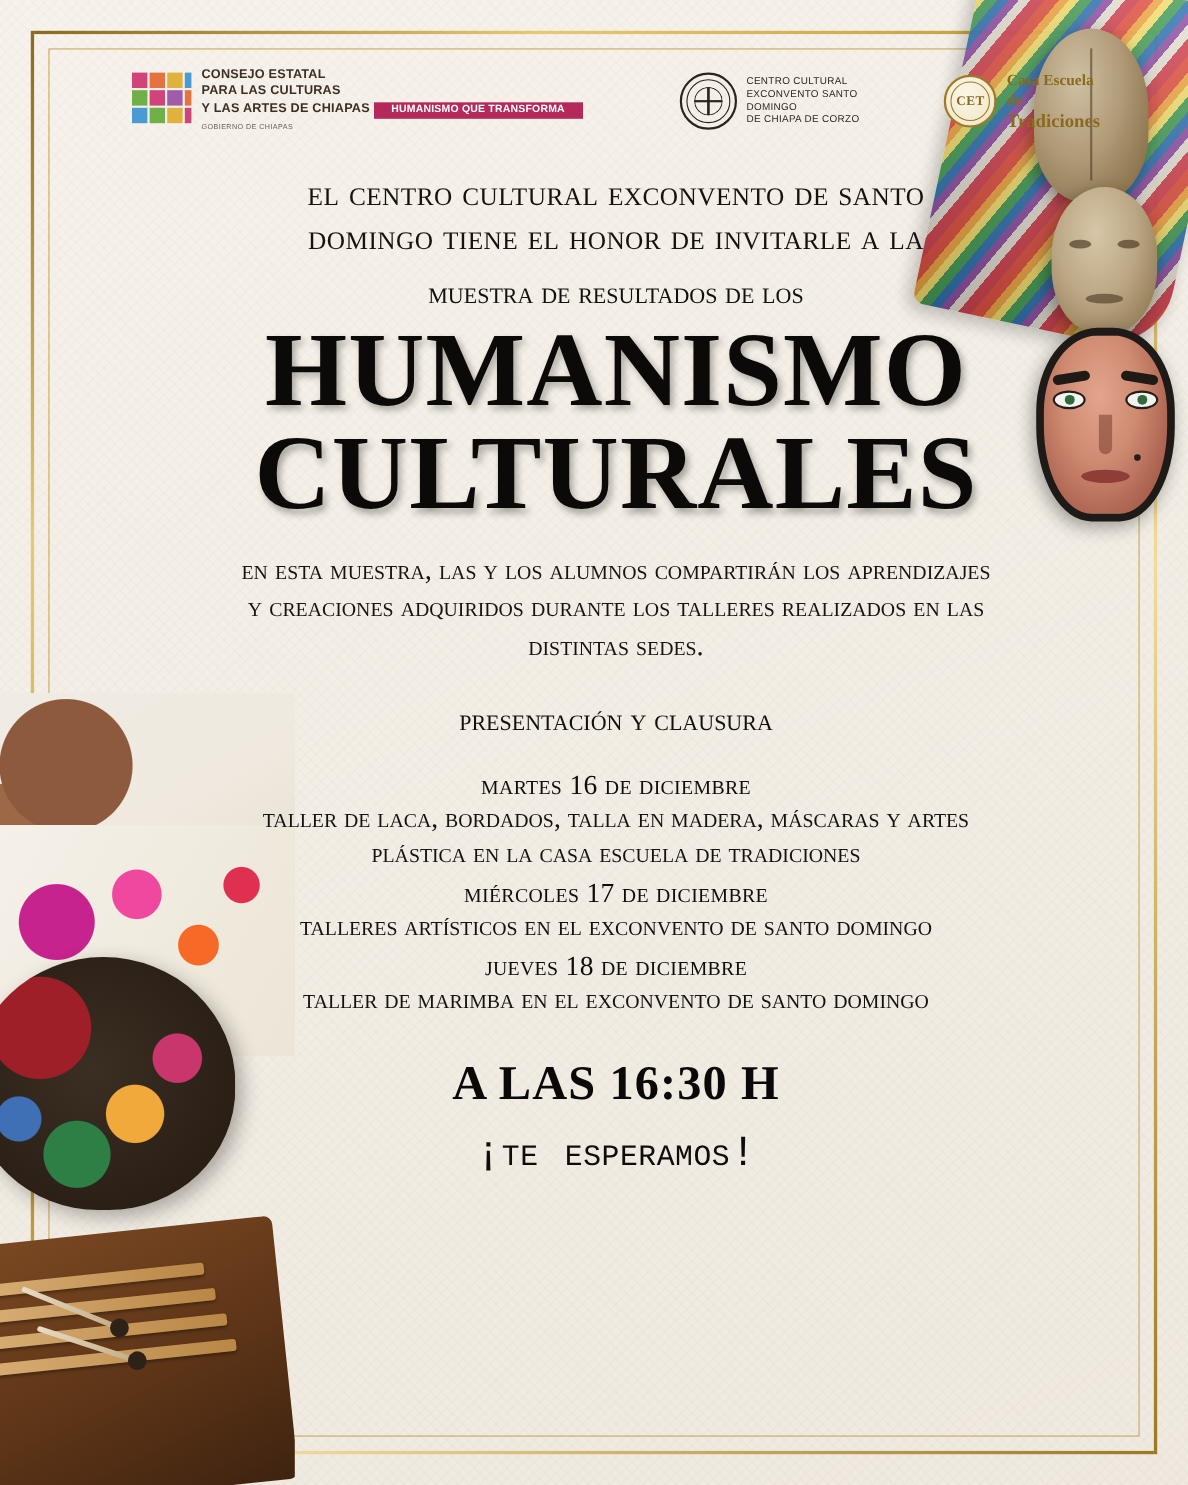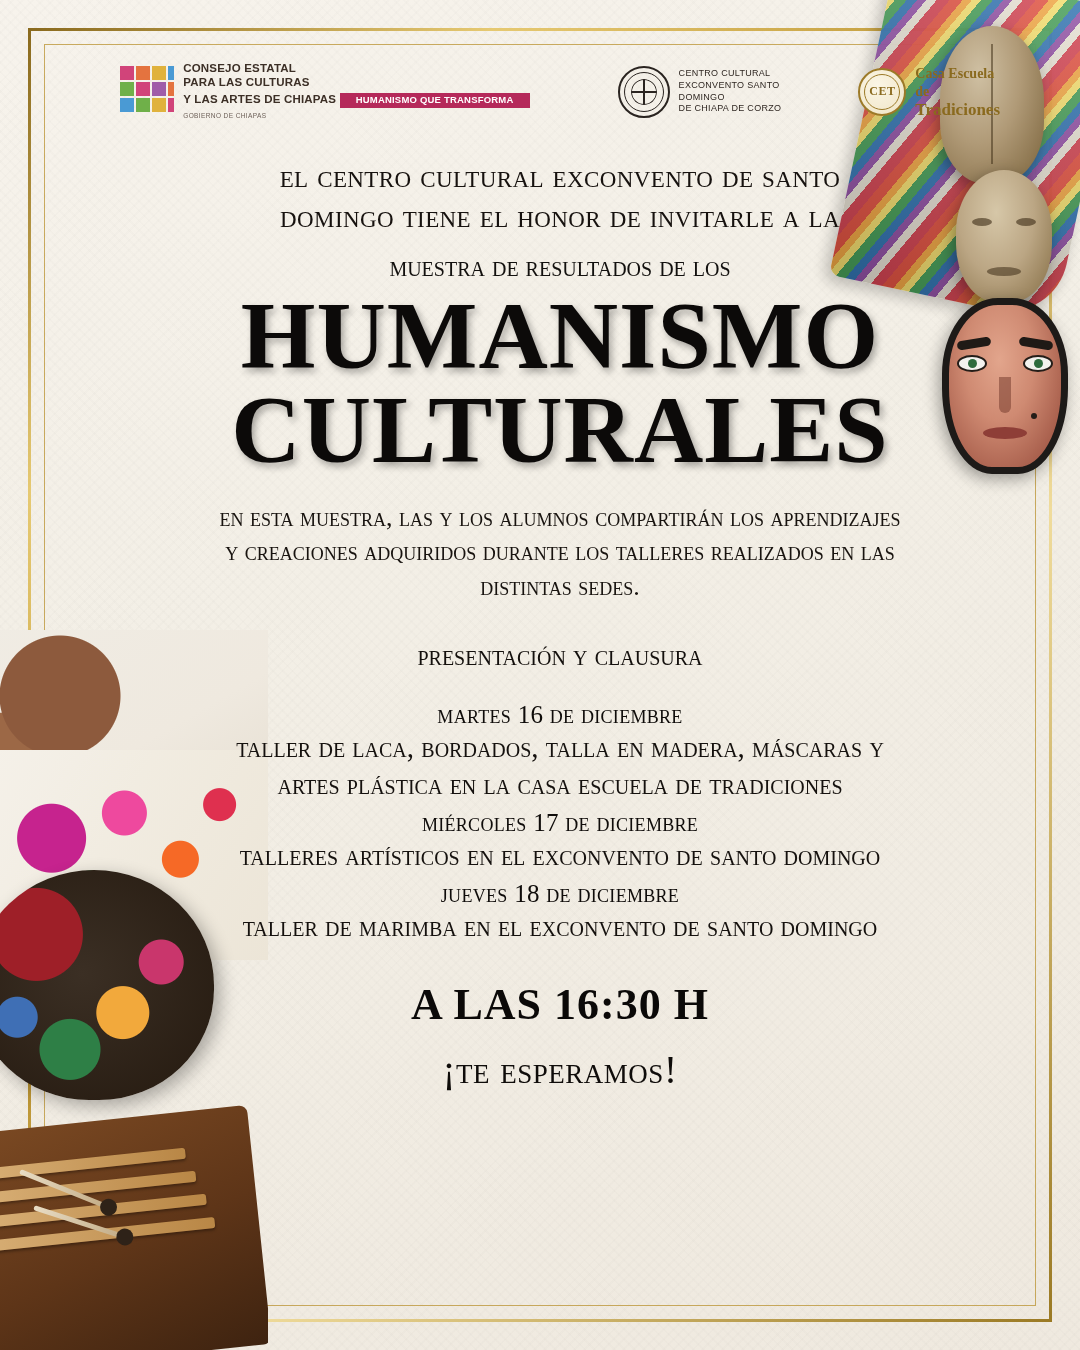--- a/index.html
+++ b/index.html
@@ -388,21 +388,21 @@
   .sched-day {
     font-size: 25px;
     font-weight: 400;
     font-variant: small-caps;
     text-transform: lowercase;
     letter-spacing: 0.3px;
     margin: 0;
     color: #0f0c0a;
   }
   .sched-desc {
-    font-size: 29px;
+    font-size: 25px;
     line-height: 1.28;
     font-variant: small-caps;
     text-transform: lowercase;
     margin: 0 auto 6px auto;
     max-width: 660px;
     color: #15110e;
   }
   .sched-block { margin-bottom: 6px; }
   .time {
     font-size: 44px;
@@ -411,20 +411,21 @@
     margin: 34px 0 10px 0;
     color: #0b0908;
   }
   .closing {
     font-size: 39px;
     font-variant: small-caps;
     text-transform: lowercase;
     letter-spacing: 0.5px;
     margin: 17px;
     color: #0f0c0a;
+    font-family: Liberation Mono, monospace;
   }
 </style>
 </head>
 <body>
 
 <div class="poster">
 
   <div class="frame-outer"></div>
   <div class="frame-inner"></div>
 

